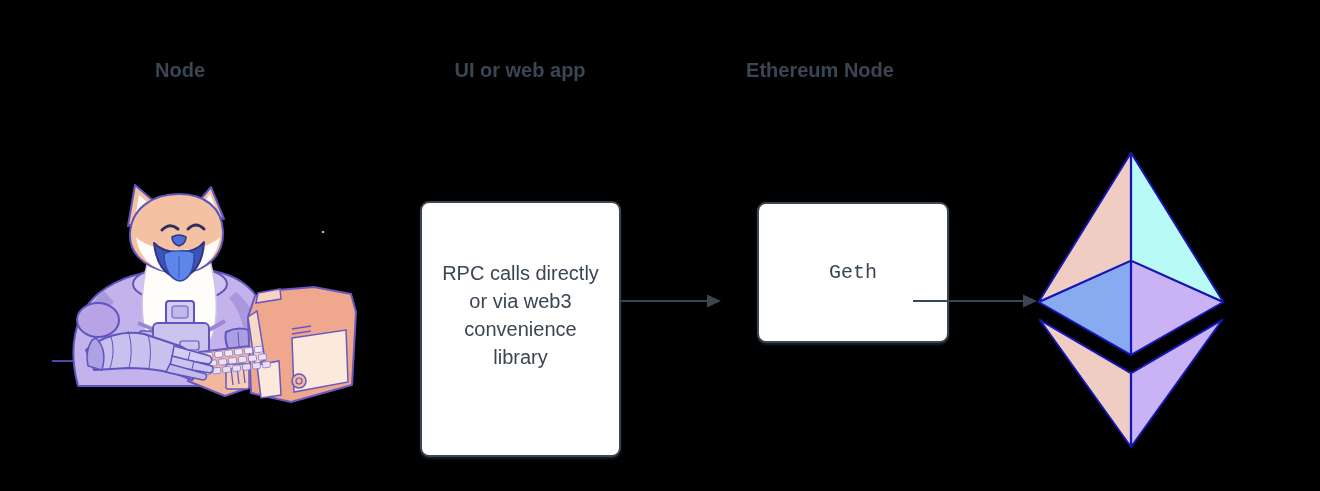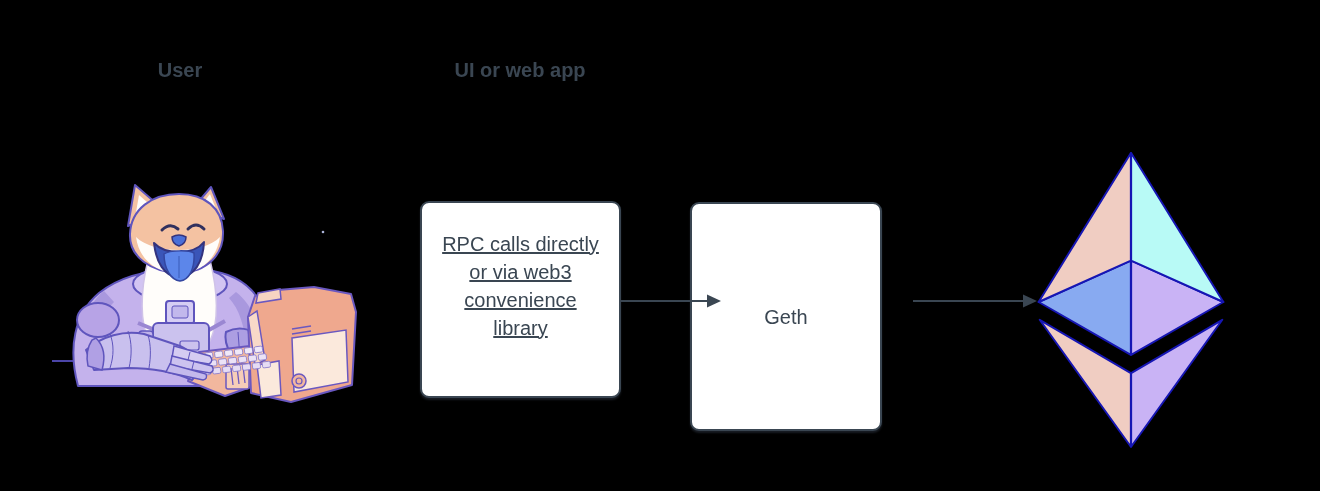--- a/index.html
+++ b/index.html
@@ -15,35 +15,36 @@
   #label-ui{left:520px;text-align:right;}
   #label-node{left:820px;}
   #label-network{left:1151px;}
   .flow-box{
     position:absolute;box-sizing:border-box;background:#ffffff;
     border:2px solid #3a4652;border-radius:9px;
     display:flex;align-items:center;justify-content:center;text-align:center;
     color:#3a4652;font-size:20px;line-height:28px;white-space:pre-line;
     box-shadow:0 2px 2px rgba(70,80,100,0.35);
   }
-  #box-ui{left:420px;top:201px;width:201px;height:197px;padding:0 2px 28px 2px;text-decoration:underline;}
-  #box-node{left:690px;top:202px;width:192px;height:229px;}
+  #box-ui{left:420px;top:201px;width:201px;height:256px;padding:0 2px 28px 2px;}
+  #box-node{left:757px;top:202px;width:192px;height:141px;font-family:Liberation Mono, monospace;}
   .arrow{position:absolute;}
   #arrow-1{left:621px;top:290px;}
   #arrow-2{left:913px;top:290px;}
   #doge{position:absolute;left:52px;top:180px;}
   #ethlogo{position:absolute;left:1037px;top:151px;}
 </style>
 </head>
 <body>
 
 <div class="stage">
 
-  <div class="col-label" id="label-user">User</div>
+  <div class="col-label" id="label-user">Node</div>
   <div class="col-label" id="label-ui">UI or web app</div>
+  <div class="col-label" id="label-node">Ethereum Node</div>
 
   <svg id="doge" width="310" height="225" viewBox="0 0 310 225">
 
     <line x1="0" y1="181" x2="64" y2="181" stroke="#4B45A8" stroke-width="2"></line>
 
     <g>
       <path d="M26,206 C16,168 22,134 47,113 C70,95 96,90 124,90 L154,90 C182,93 201,106 211,127 C219,144 219,172 215,206 Z" fill="#C4B2EC" stroke="#5F55BD" stroke-width="2" stroke-linejoin="round"></path>
       <path d="M184,112 C198,123 206,140 208,158 L194,168 C193,146 187,129 177,118 Z" fill="#A998DE"></path>
       <path d="M36,150 C34,134 40,120 52,111 L62,122 C52,132 47,144 47,158 Z" fill="#A998DE"></path>
       <ellipse cx="46" cy="140" rx="21" ry="17" fill="#B7A3E6" stroke="#5F55BD" stroke-width="2"></ellipse>

